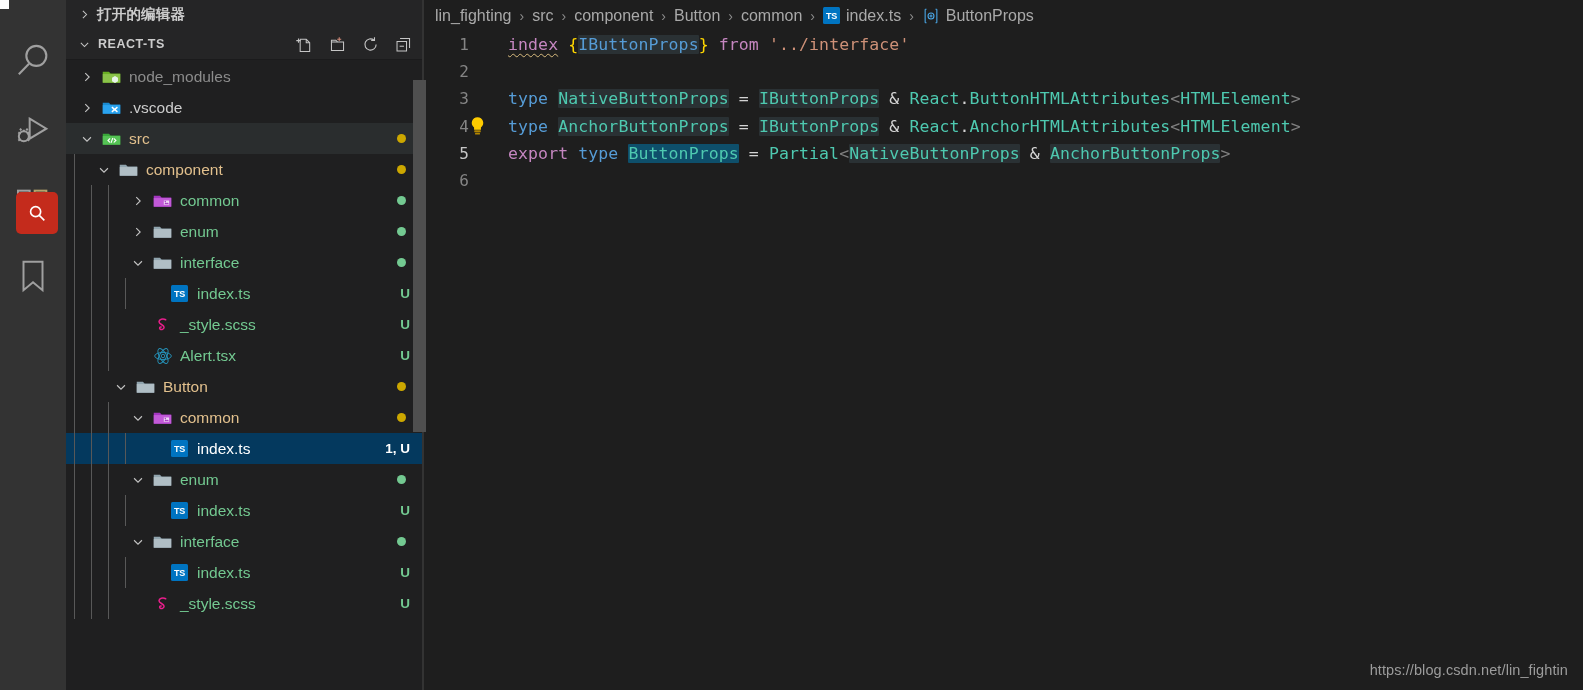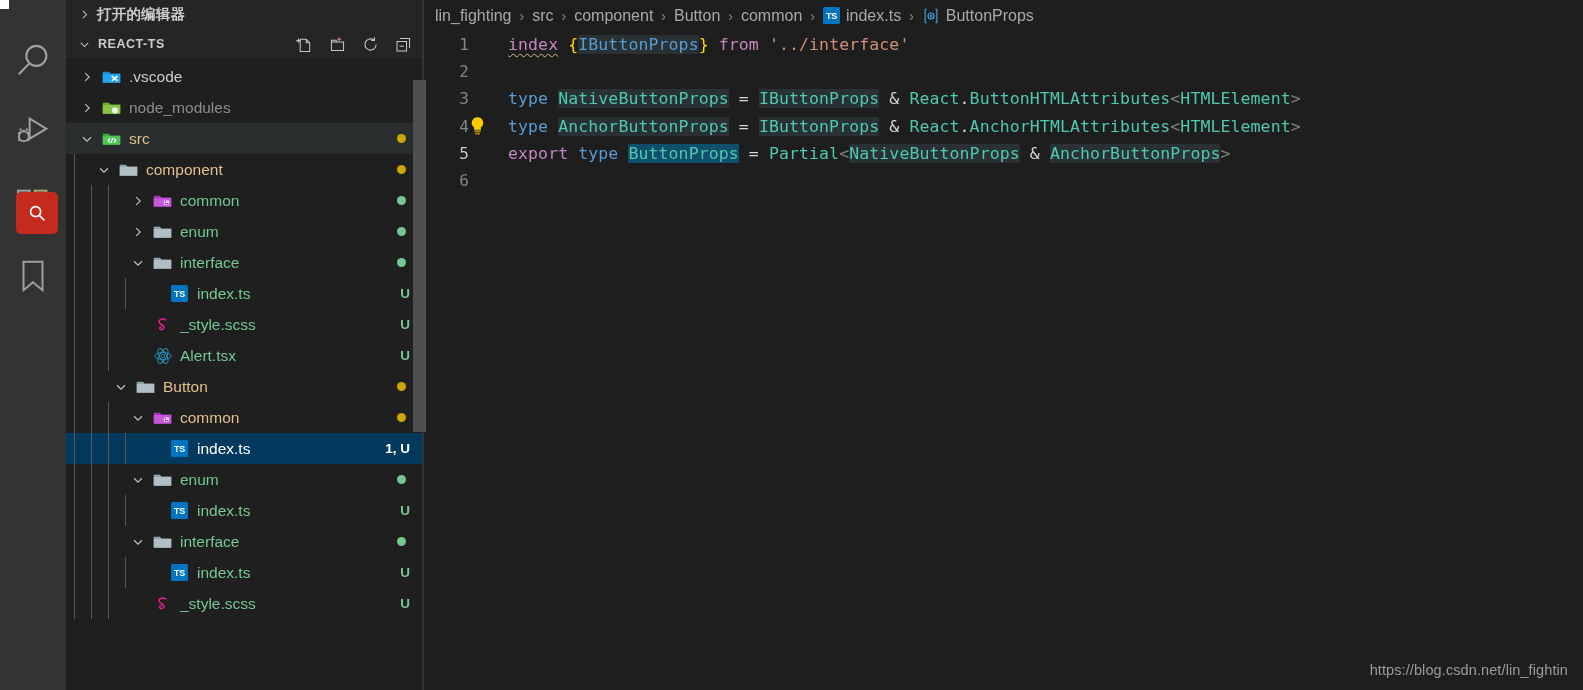--- a/index.html
+++ b/index.html
@@ -235,45 +235,45 @@
         <div class="row">
           <span class="indent" style="flex: 0 0 8px;"></span>
           <span class="twisty">
             <svg width="14" height="14" viewBox="0 0 16 16" fill="none" stroke="#c5c5c5" stroke-width="1.25">
               <path d="M6 3.5 L10.5 8 L6 12.5"></path>
             </svg>
           </span>
           <span class="icon">
             <span style="display: flex; align-items: center; justify-content: center;">
               <svg width="21" height="21" viewBox="0 0 24 24">
+                <path d="M2 6.5 h7 l2 2.2 h11 v10.3 h-20 z" fill="#6ab023"></path>
+                <path d="M2 9.2 h20 v9.8 h-20 z" fill="#8bc34a"></path>
+                <path d="M16 11.4 l3.4 2 v4 l-3.4 2 l-3.4 -2 v-4 z" fill="#e8f5e9"></path>
+              </svg>
+            </span>
+          </span>
+          <span class="name" style="color: rgb(140, 140, 140);">node_modules</span>
+        </div>
+        <div class="row">
+          <span class="indent" style="flex: 0 0 8px;"></span>
+          <span class="twisty">
+            <svg width="14" height="14" viewBox="0 0 16 16" fill="none" stroke="#c5c5c5" stroke-width="1.25">
+              <path d="M6 3.5 L10.5 8 L6 12.5"></path>
+            </svg>
+          </span>
+          <span class="icon">
+            <span style="display: flex; align-items: center; justify-content: center;">
+              <svg width="21" height="21" viewBox="0 0 24 24">
                 <path d="M2 6.5 h7 l2 2.2 h11 v10.3 h-20 z" fill="#1b8bd0"></path>
                 <path d="M2 9.2 h20 v9.8 h-20 z" fill="#2aa3ef"></path>
                 <path d="M12.4 11.6 l6.4 5.4 M18.8 11.6 l-6.4 5.4" stroke="#fff" stroke-width="1.6"></path>
               </svg>
             </span>
           </span>
           <span class="name" style="color: rgb(204, 204, 204);">.vscode</span>
-        </div>
-        <div class="row">
-          <span class="indent" style="flex: 0 0 8px;"></span>
-          <span class="twisty">
-            <svg width="14" height="14" viewBox="0 0 16 16" fill="none" stroke="#c5c5c5" stroke-width="1.25">
-              <path d="M6 3.5 L10.5 8 L6 12.5"></path>
-            </svg>
-          </span>
-          <span class="icon">
-            <span style="display: flex; align-items: center; justify-content: center;">
-              <svg width="21" height="21" viewBox="0 0 24 24">
-                <path d="M2 6.5 h7 l2 2.2 h11 v10.3 h-20 z" fill="#6ab023"></path>
-                <path d="M2 9.2 h20 v9.8 h-20 z" fill="#8bc34a"></path>
-                <path d="M16 11.4 l3.4 2 v4 l-3.4 2 l-3.4 -2 v-4 z" fill="#e8f5e9"></path>
-              </svg>
-            </span>
-          </span>
-          <span class="name" style="color: rgb(140, 140, 140);">node_modules</span>
         </div>
         <div class="row hovered">
           <span class="indent" style="flex: 0 0 8px;"></span>
           <span class="twisty">
             <svg width="14" height="14" viewBox="0 0 16 16" fill="none" stroke="#c5c5c5" stroke-width="1.25">
               <path d="M3.5 6 L8 10.5 L12.5 6"></path>
             </svg>
           </span>
           <span class="icon">
             <span style="display: flex; align-items: center; justify-content: center;">

